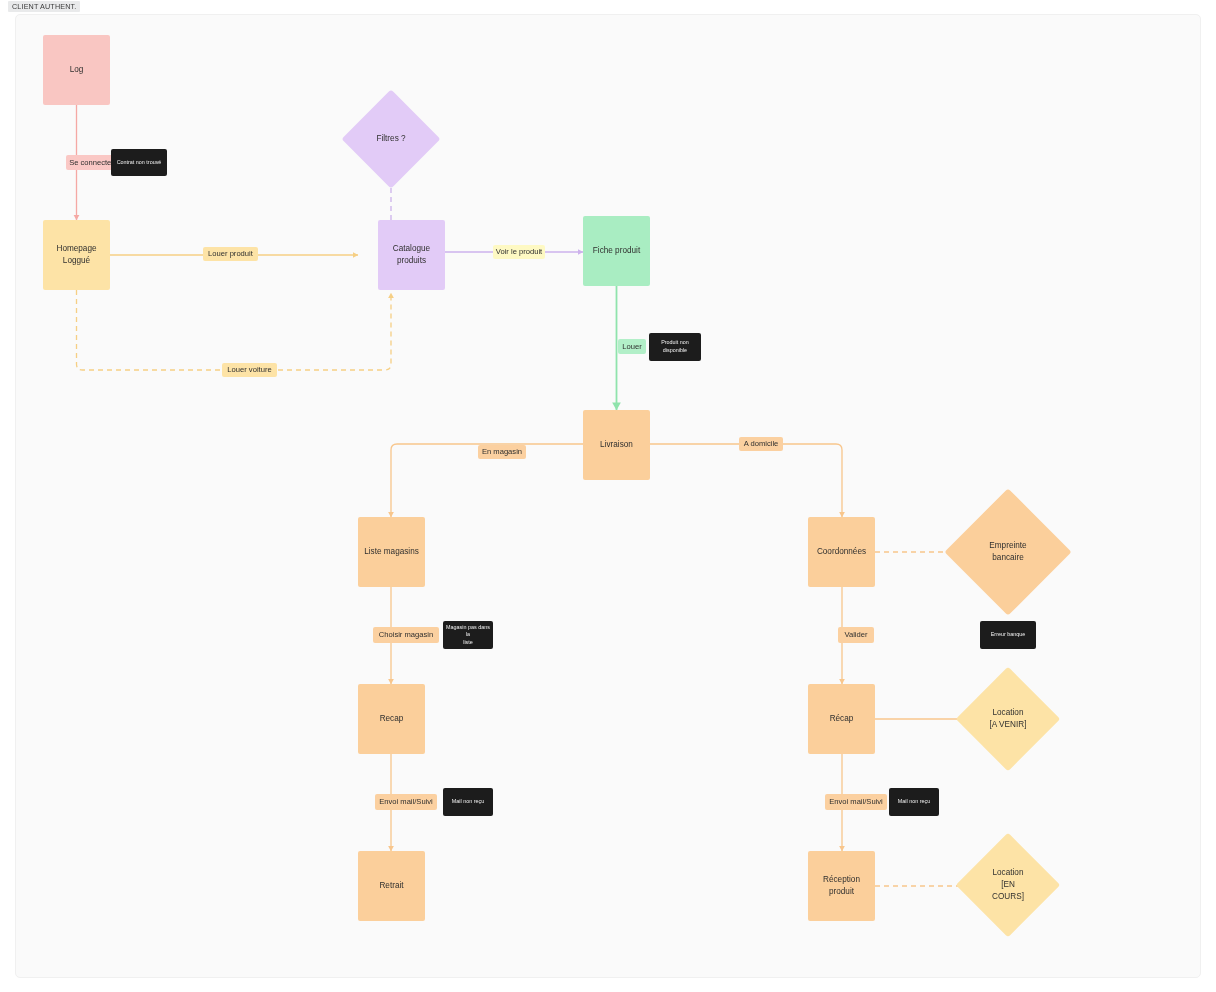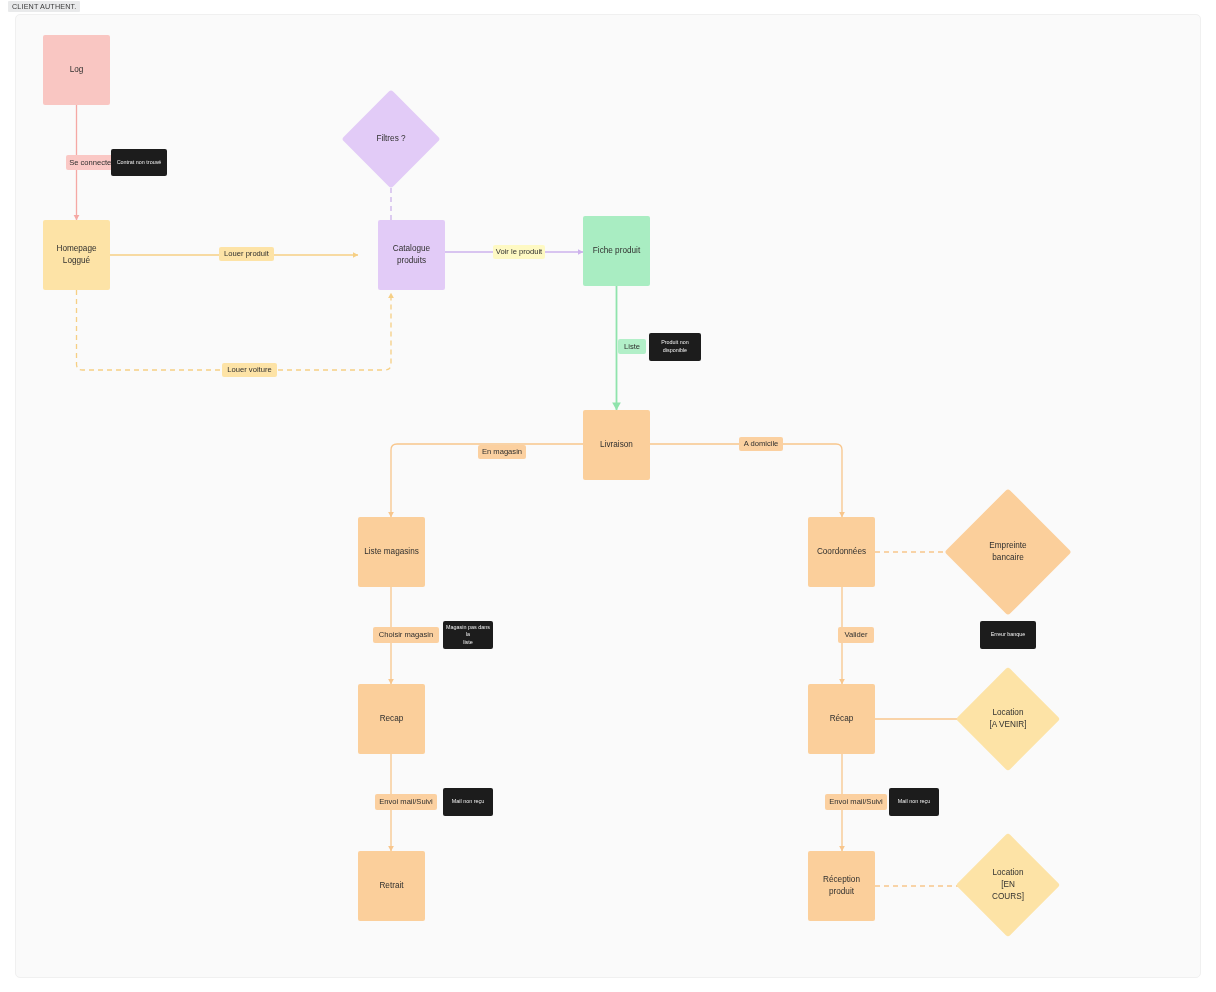--- a/index.html
+++ b/index.html
@@ -216,24 +216,24 @@
       <div class="node rect" style="left: 808px; top: 851px; width: 67px; height: 70px; background: rgb(251, 207, 155);">Réception produit</div>
       <div class="diamond-wrap" style="left: 971px; top: 848px; width: 74px; height: 74px;">
         <div class="diamond-bg" style="background: rgb(253, 227, 166);"></div>
         <div class="diamond-text">Location
 [EN
 COURS]</div>
       </div>
     </div>
   <div id="label-layer">
       <div class="elabel" style="left: 51px; top: 155px; width: 51px; height: 15px; background: rgb(250, 200, 197);">Se connecter</div>
-      <div class="elabel" style="left: 204px; top: 247px; width: 55px; height: 14px; background: rgb(253, 227, 166);">Louer produit</div>
+      <div class="elabel" style="left: 188px; top: 247px; width: 55px; height: 14px; background: rgb(253, 227, 166);">Louer produit</div>
       <div class="elabel" style="left: 207px; top: 363px; width: 55px; height: 14px; background: rgb(253, 227, 166);">Louer voiture</div>
       <div class="elabel" style="left: 478px; top: 245px; width: 52px; height: 14px; background: #fef9c3;">Voir le produit</div>
-      <div class="elabel" style="left: 603px; top: 339px; width: 28px; height: 15px; background: rgb(178, 239, 200);">Liste</div>
+      <div class="elabel" style="left: 603px; top: 339px; width: 28px; height: 15px; background: rgb(178, 239, 200);">Louer</div>
       <div class="elabel" style="left: 463px; top: 445px; width: 48px; height: 14px; background: rgb(251, 208, 160);">En magasin</div>
       <div class="elabel" style="left: 724px; top: 437px; width: 44px; height: 14px; background: rgb(251, 208, 160);">A domicile</div>
       <div class="elabel" style="left: 358px; top: 627px; width: 66px; height: 16px; background: rgb(251, 208, 160);">Choisir magasin</div>
       <div class="elabel" style="left: 823px; top: 627px; width: 36px; height: 16px; background: rgb(251, 208, 160);">Valider</div>
       <div class="elabel" style="left: 360px; top: 794px; width: 62px; height: 16px; background: rgb(251, 208, 160);">Envoi mail/Suivi</div>
       <div class="elabel" style="left: 810px; top: 794px; width: 62px; height: 16px; background: rgb(251, 208, 160);">Envoi mail/Suivi</div>
     </div>
   <div id="note-layer">
       <div class="note-dark" style="left: 111px; top: 149px; width: 56px; height: 27px;">Contrat non trouvé</div>
       <div class="note-dark" style="left: 649px; top: 333px; width: 52px; height: 28px;">Produit non

